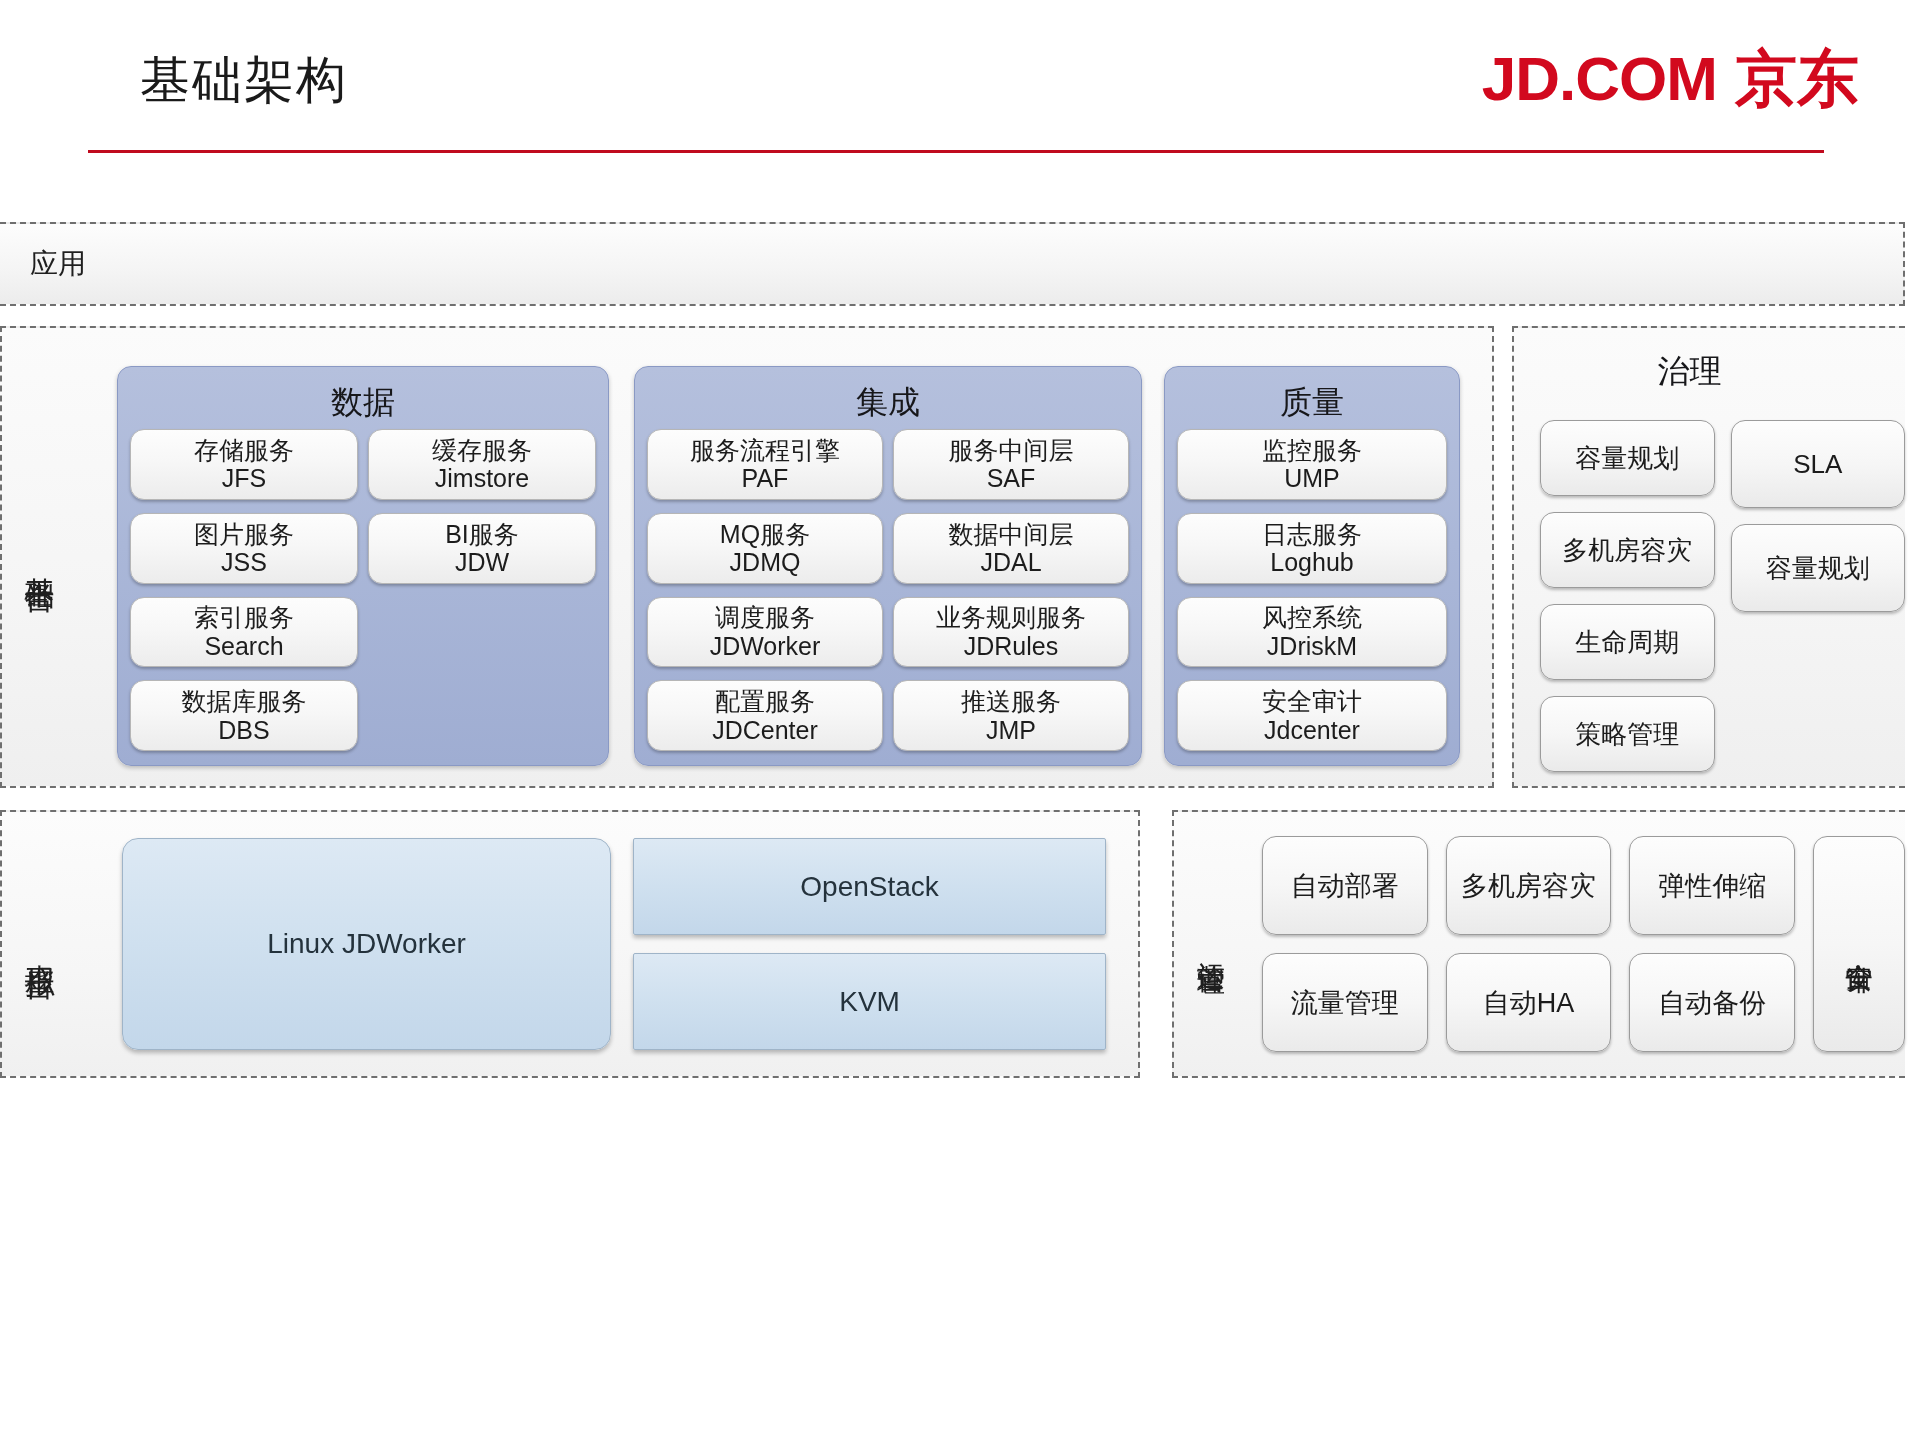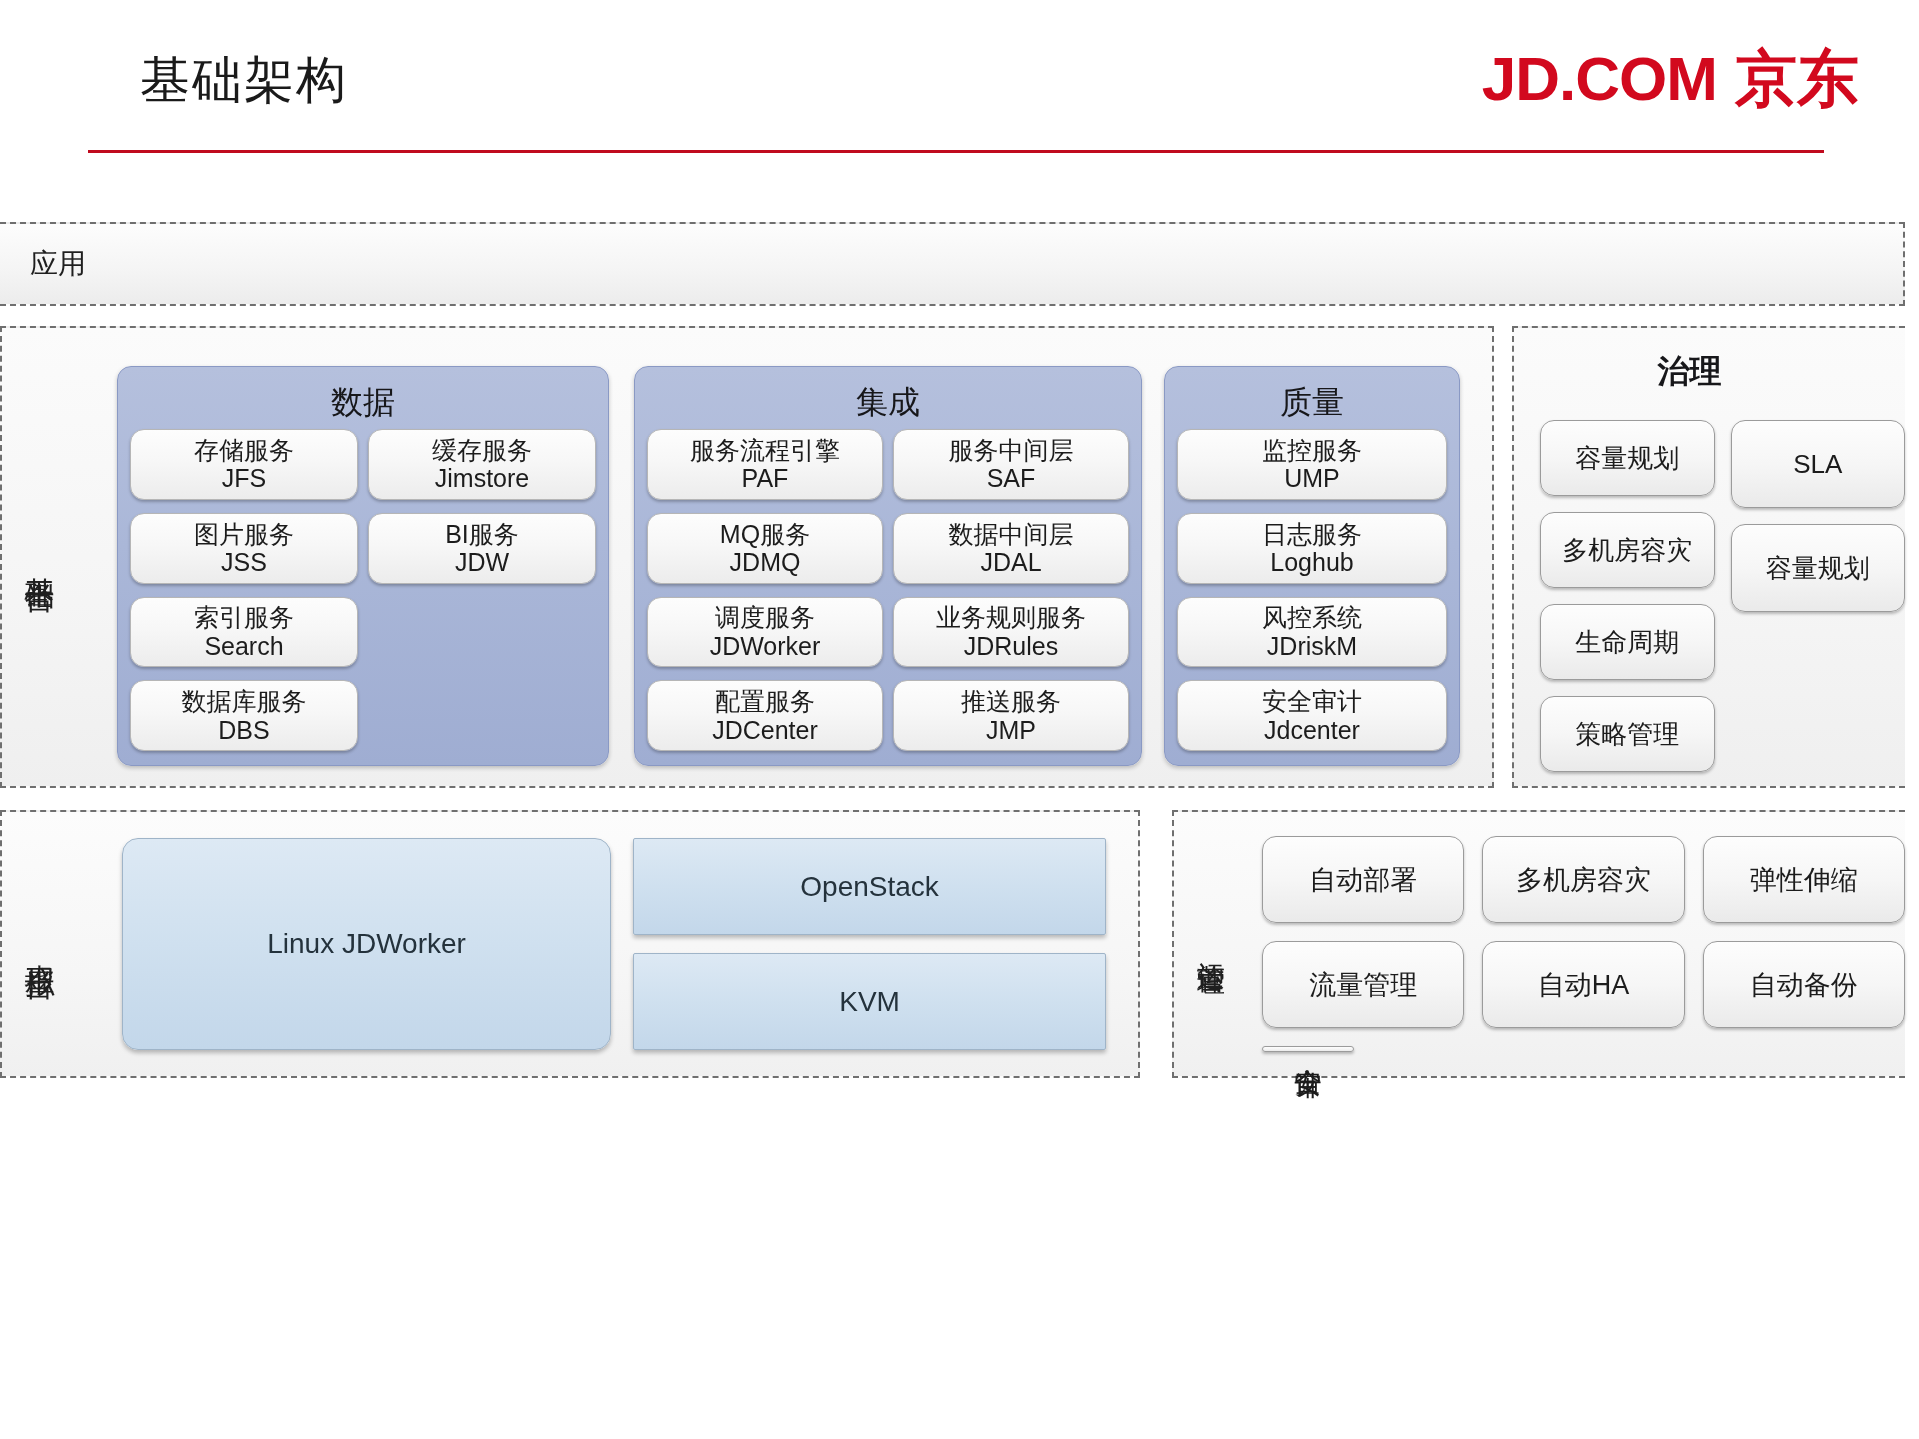--- a/index.html
+++ b/index.html
@@ -127,21 +127,21 @@
   .gov-chip{
     height:88px;border-radius:14px;
     background:linear-gradient(to bottom,#fdfdfd 0%,#f6f6f6 50%,#eaeaea 100%);
     border:1px solid #9b9b9b;
     box-shadow:0 2px 3px rgba(0,0,0,.25);
     display:flex;align-items:center;justify-content:center;
     font-size:26px;color:#1c1c1c;box-sizing:border-box;
   }
   .gov-title{
     position:absolute;left:0;right:40px;top:22px;text-align:center;
-    font-size:32px;color:#17171a;font-weight:bold;
+    font-size:32px;color:#17171a;
   }
 
   
   .virt-area{
     position:absolute;left:120px;top:26px;right:32px;bottom:26px;
     display:flex;gap:22px;
   }
   .virt-big{
     flex:1.03;border-radius:16px;
     background:linear-gradient(to bottom,#dde9f4 0%,#cfe0ef 50%,#c3d7ea 100%);
@@ -156,21 +156,21 @@
     background:linear-gradient(to bottom,#dde9f4 0%,#cfe0ef 50%,#c3d7ea 100%);
     border:1px solid #9fb4c8;
     box-shadow:0 3px 4px rgba(0,0,0,.25);
     display:flex;align-items:center;justify-content:center;
     font-size:28px;color:#24323c;box-sizing:border-box;
   }
 
   
   .ops-area{
     position:absolute;left:88px;top:24px;right:0px;bottom:24px;
-    display:flex;gap:18px;align-items:stretch;flex-direction:column;
+    display:flex;gap:18px;align-items:stretch;
   }
   .ops-grid{
     flex:1;display:grid;
     grid-template-columns:repeat(3,1fr);
     grid-auto-rows:1fr;gap:18px 18px;
   }
   .ops-chip{
     border-radius:14px;
     background:linear-gradient(to bottom,#fdfdfd 0%,#f6f6f6 50%,#eaeaea 100%);
     border:1px solid #9b9b9b;

